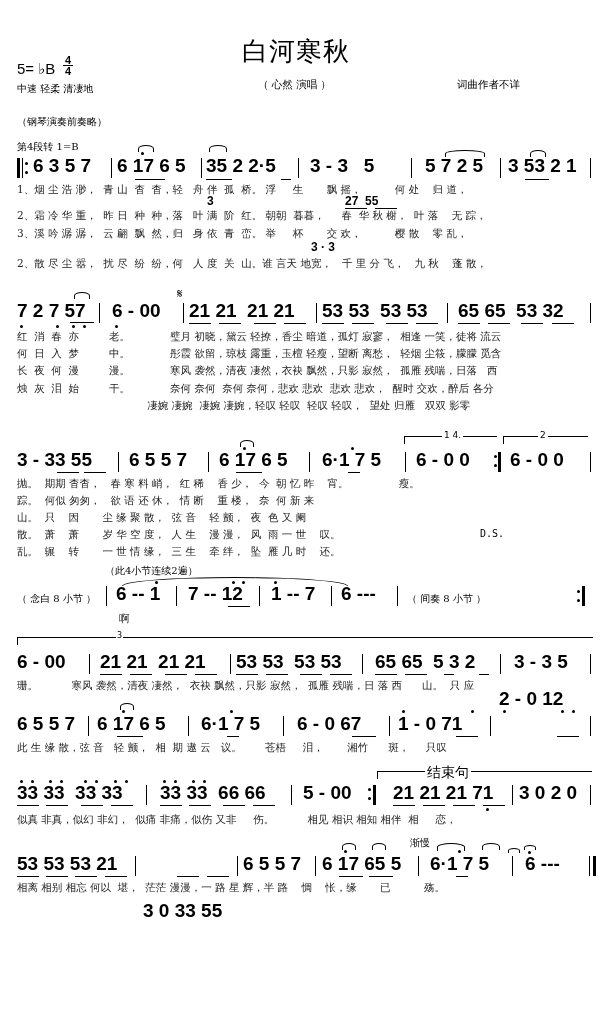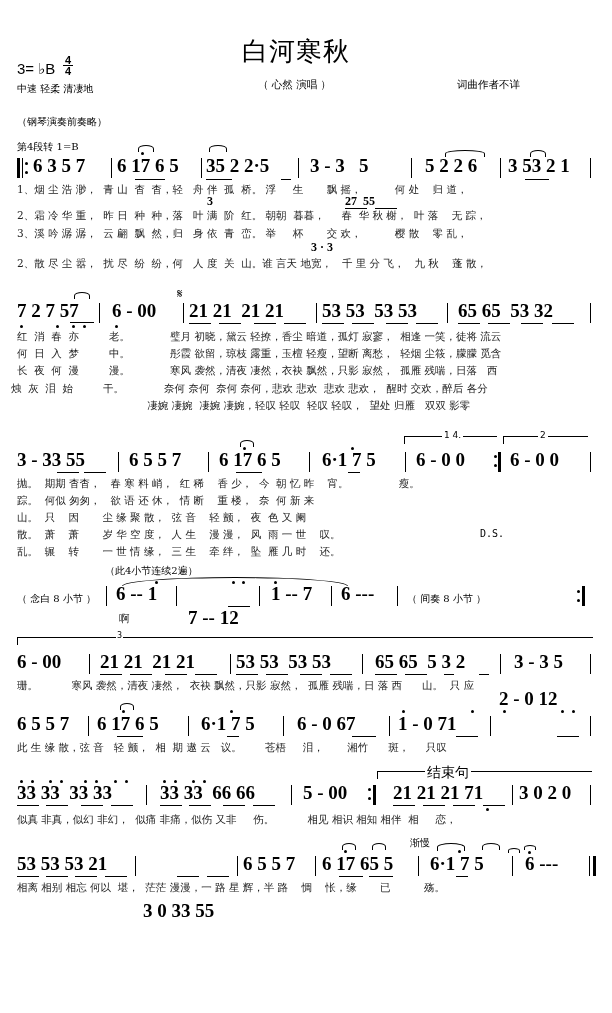--- a/index.html
+++ b/index.html
@@ -4,35 +4,35 @@
 <style>
   html, body { margin:0; padding:0; background:#fff; }
   body { width:612px; height:1013px; position:relative; overflow:hidden;
          font-family:"DejaVu Sans", sans-serif; color:#000; }
   .abs { position:absolute; white-space:pre; }
   .title { font-family:"DejaVu Sans", sans-serif; font-size:26px; left:242px; top:34px; letter-spacing:1px; }
   .key { font-family:"Liberation Sans", sans-serif; font-size:15px; left:17px; top:60px; }
   .frac { position:absolute; left:63px; top:55px; font-family:"Liberation Sans", sans-serif; font-weight:bold; font-size:11px; line-height:10px; text-align:center; width:10px; }
   .frac .ln { border-top:1.5px solid #000; margin:0; }
   .small { font-family:"DejaVu Serif", serif; font-size:10px; }
-  .notes { font-family:Liberation Serif, serif; font-weight:bold; font-size:19px; letter-spacing:0; }
+  .notes { font-family:Liberation Sans, sans-serif; font-weight:bold; font-size:19px; letter-spacing:0; }
   .lyr { font-family:"DejaVu Serif", serif; font-size:10.5px; color:#222; }
   .bar { position:absolute; width:1.2px; background:#000; }
   .thick { position:absolute; width:3px; background:#000; }
   .ul { position:absolute; height:1.2px; background:#000; }
   .dot { position:absolute; width:3px; height:3px; background:#000; border-radius:50%; }
   .arc { position:absolute; border:1px solid #000; border-bottom:none; border-radius:50% 50% 0 0; }
   .hline { position:absolute; height:1px; background:#000; }
   .vline { position:absolute; width:1px; background:#000; }
 </style>
 </head>
 <body>
 
 <div class="abs title">白河寒秋</div>
-<div class="abs key">3= ♭B</div>
+<div class="abs key">5= ♭B</div>
 <div class="frac">
   <div>4</div>
   <div class="ln"></div>
   <div>4</div>
 </div>
 <div class="abs small" style="left:17px;top:82px;">中速 轻柔 清凄地</div>
 <div class="abs small" style="left:258px;top:78px;font-size:10.5px;">（ 心然 演唱 ）</div>
 <div class="abs small" style="left:457px;top:78px;font-size:10.5px;">词曲作者不详</div>
 <div class="abs small" style="left:17px;top:115px;">（钢琴演奏前奏略）</div>
 <div class="abs small" style="left:17px;top:140px;">第4段转 1=B</div>
@@ -49,21 +49,21 @@
   <div class="dot" style="left:141px;top:152px;"></div>
   <div class="arc" style="left:138px;top:145px;width:14px;height:6px;"></div>
   <div class="bar" style="left:201px;top:158px;height:20px;"></div>
   <div class="abs notes" style="left:206px;top:155px;">35 2 2·5</div>
   <div class="ul" style="left:206px;top:179px;width:26px;"></div>
   <div class="ul" style="left:281px;top:179px;width:10px;"></div>
   <div class="arc" style="left:209px;top:145px;width:16px;height:6px;"></div>
   <div class="bar" style="left:298px;top:158px;height:20px;"></div>
   <div class="abs notes" style="left:310px;top:155px;">3 - 3   5</div>
   <div class="bar" style="left:411px;top:158px;height:20px;"></div>
-  <div class="abs notes" style="left:425px;top:155px;">5 2 2 6</div>
+  <div class="abs notes" style="left:425px;top:155px;">5 7 2 5</div>
   <div class="arc" style="left:445px;top:150px;width:38px;height:6px;"></div>
   <div class="bar" style="left:500px;top:158px;height:20px;"></div>
   <div class="abs notes" style="left:508px;top:155px;">3 53 2 1</div>
   <div class="ul" style="left:525px;top:179px;width:24px;"></div>
   <div class="arc" style="left:530px;top:150px;width:14px;height:6px;"></div>
   <div class="bar" style="left:590px;top:158px;height:20px;"></div>
 
   <div class="abs lyr" style="left:17px;top:183px;">1、烟 尘 浩 渺，  青 山  杳  杳，轻   舟 伴  孤  桥。 浮     生       飘 摇，          何 处    归 道，</div>
   <div class="abs notes" style="left:207px;top:194px;font-size:12px;">3</div>
   <div class="abs notes" style="left:345px;top:194px;font-size:12px;">27  55</div>
@@ -103,21 +103,21 @@
   <div class="abs notes" style="left:458px;top:300px;">65 65  53 32</div>
   <div class="ul" style="left:458px;top:323px;width:22px;"></div>
     <div class="ul" style="left:488px;top:323px;width:22px;"></div>
   <div class="ul" style="left:521px;top:323px;width:22px;"></div>
     <div class="ul" style="left:552px;top:323px;width:22px;"></div>
   <div class="bar" style="left:590px;top:303px;height:20px;"></div>
 
   <div class="abs lyr" style="left:17px;top:330px;">红  消  春  亦         老。            璧月 初晓，黛云 轻撩，香尘 暗道，孤灯 寂寥，  相逢 一笑，徒将 流云</div>
   <div class="abs lyr" style="left:17px;top:347px;">何  日  入  梦         中。            彤霞 欲留，琼枝 露重，玉檀 轻瘦，望断 离愁，  轻烟 尘筱，朦朦 觅含</div>
   <div class="abs lyr" style="left:17px;top:364px;">长  夜  何  漫         漫。            寒风 袭然，清夜 凄然，衣袂 飘然，只影 寂然，  孤雁 残喘，日落   西</div>
-  <div class="abs lyr" style="left:11px;top:382px;">烛  灰  泪  始         干。            奈何 奈何  奈何 奈何，悲欢 悲欢  悲欢 悲欢，  醒时 交欢，醉后 各分</div>
+  <div class="abs lyr" style="left:17px;top:382px;">烛  灰  泪  始         干。            奈何 奈何  奈何 奈何，悲欢 悲欢  悲欢 悲欢，  醒时 交欢，醉后 各分</div>
   <div class="abs lyr" style="left:17px;top:399px;">                                       凄婉 凄婉  凄婉 凄婉，轻叹 轻叹  轻叹 轻叹，  望处 归雁   双双 影零</div>
 </div>
 
 <div>
   <div class="hline" style="left:404px;top:436px;width:93px;"></div>
   <div class="vline" style="left:404px;top:436px;height:8px;"></div>
   <div class="abs" style="left:442px;top:430px;font-size:9px;background:#fff;padding:0 2px;">1 4.</div>
   <div class="hline" style="left:503px;top:436px;width:85px;"></div>
   <div class="vline" style="left:503px;top:436px;height:8px;"></div>
   <div class="abs" style="left:538px;top:430px;font-size:9px;background:#fff;padding:0 2px;">2</div>
@@ -153,21 +153,21 @@
 </div>
 
 <div>
   <div class="abs small" style="left:105px;top:564px;">（此4小节连续2遍）</div>
   <div class="arc" style="left:122px;top:577px;width:224px;height:8px;border-radius:50% 50% 0 0 / 100% 100% 0 0;"></div>
   <div class="abs small" style="left:17px;top:592px;">（ 念白 8 小节 ）</div>
   <div class="bar" style="left:106px;top:586px;height:20px;"></div>
   <div class="abs notes" style="left:116px;top:583px;">6 -- 1</div>
   <div class="dot" style="left:155px;top:581px;"></div>
   <div class="bar" style="left:176px;top:586px;height:20px;"></div>
-  <div class="abs notes" style="left:188px;top:583px;margin-top:24px;">7 -- 12</div>
+  <div class="abs notes" style="left:188px;top:583px;">7 -- 12</div>
   <div class="ul" style="left:228px;top:606px;width:22px;"></div>
   <div class="dot" style="left:232px;top:581px;"></div>
     <div class="dot" style="left:242px;top:581px;"></div>
   <div class="bar" style="left:259px;top:586px;height:20px;"></div>
   <div class="abs notes" style="left:271px;top:583px;">1 -- 7</div>
   <div class="dot" style="left:274px;top:581px;"></div>
   <div class="bar" style="left:331px;top:586px;height:20px;"></div>
   <div class="abs notes" style="left:341px;top:583px;">6 ---</div>
   <div class="bar" style="left:397px;top:586px;height:20px;"></div>
   <div class="abs small" style="left:407px;top:592px;">（ 间奏 8 小节 ）</div>

